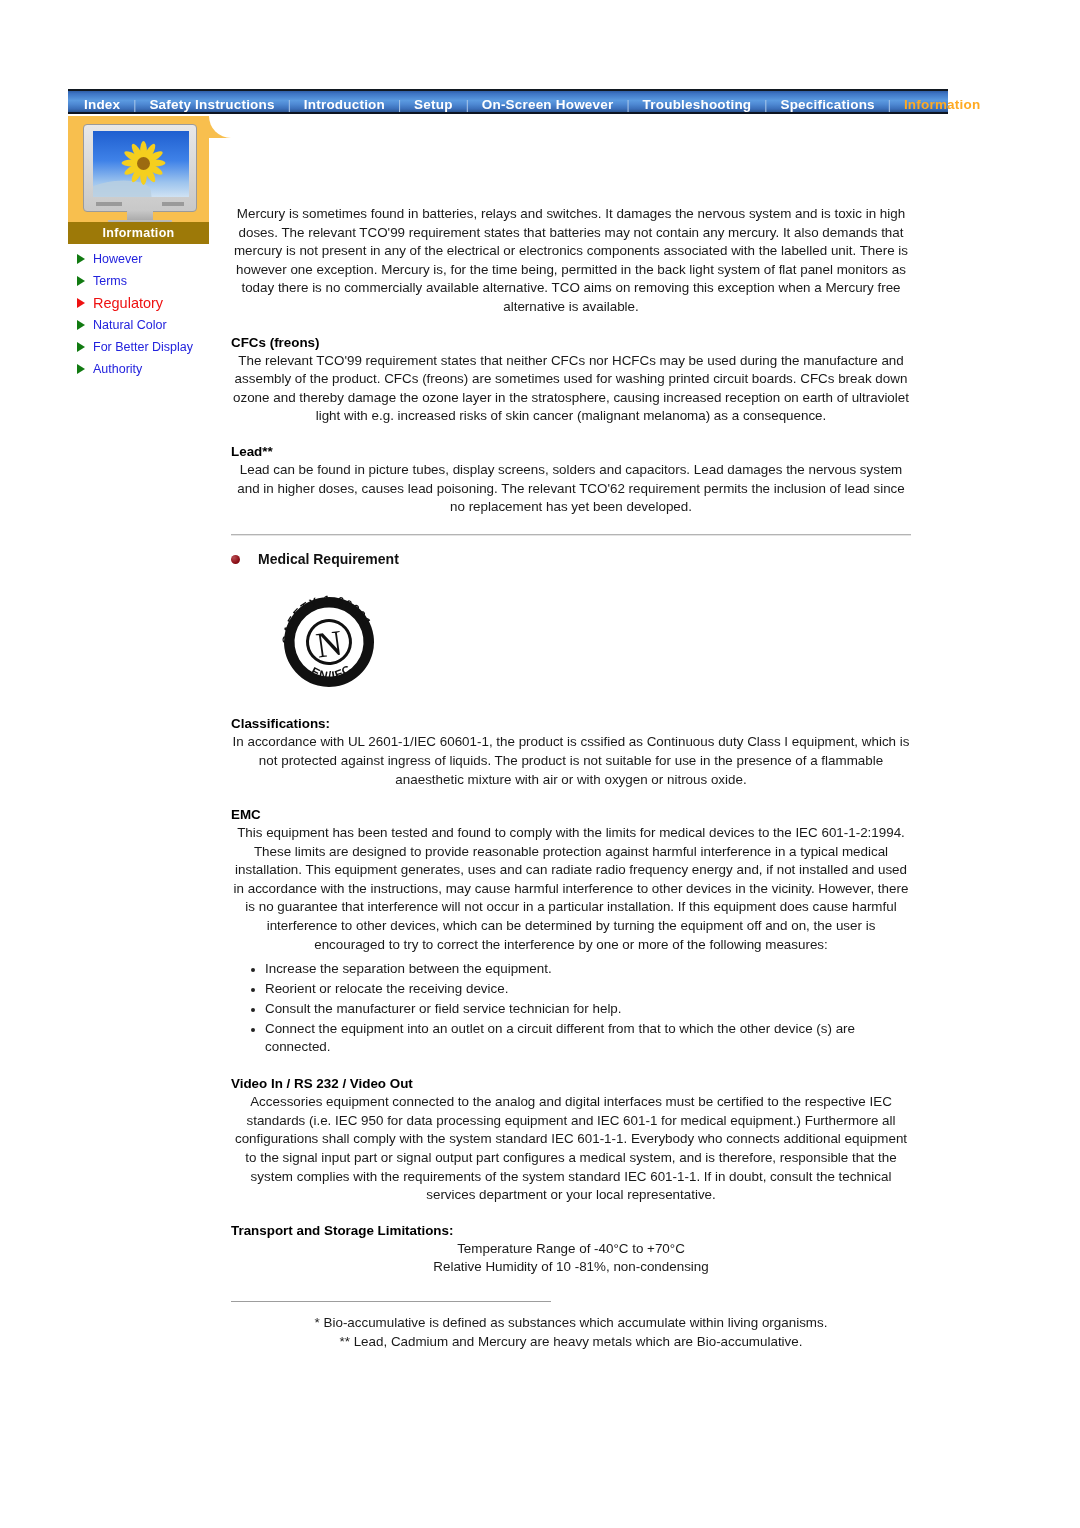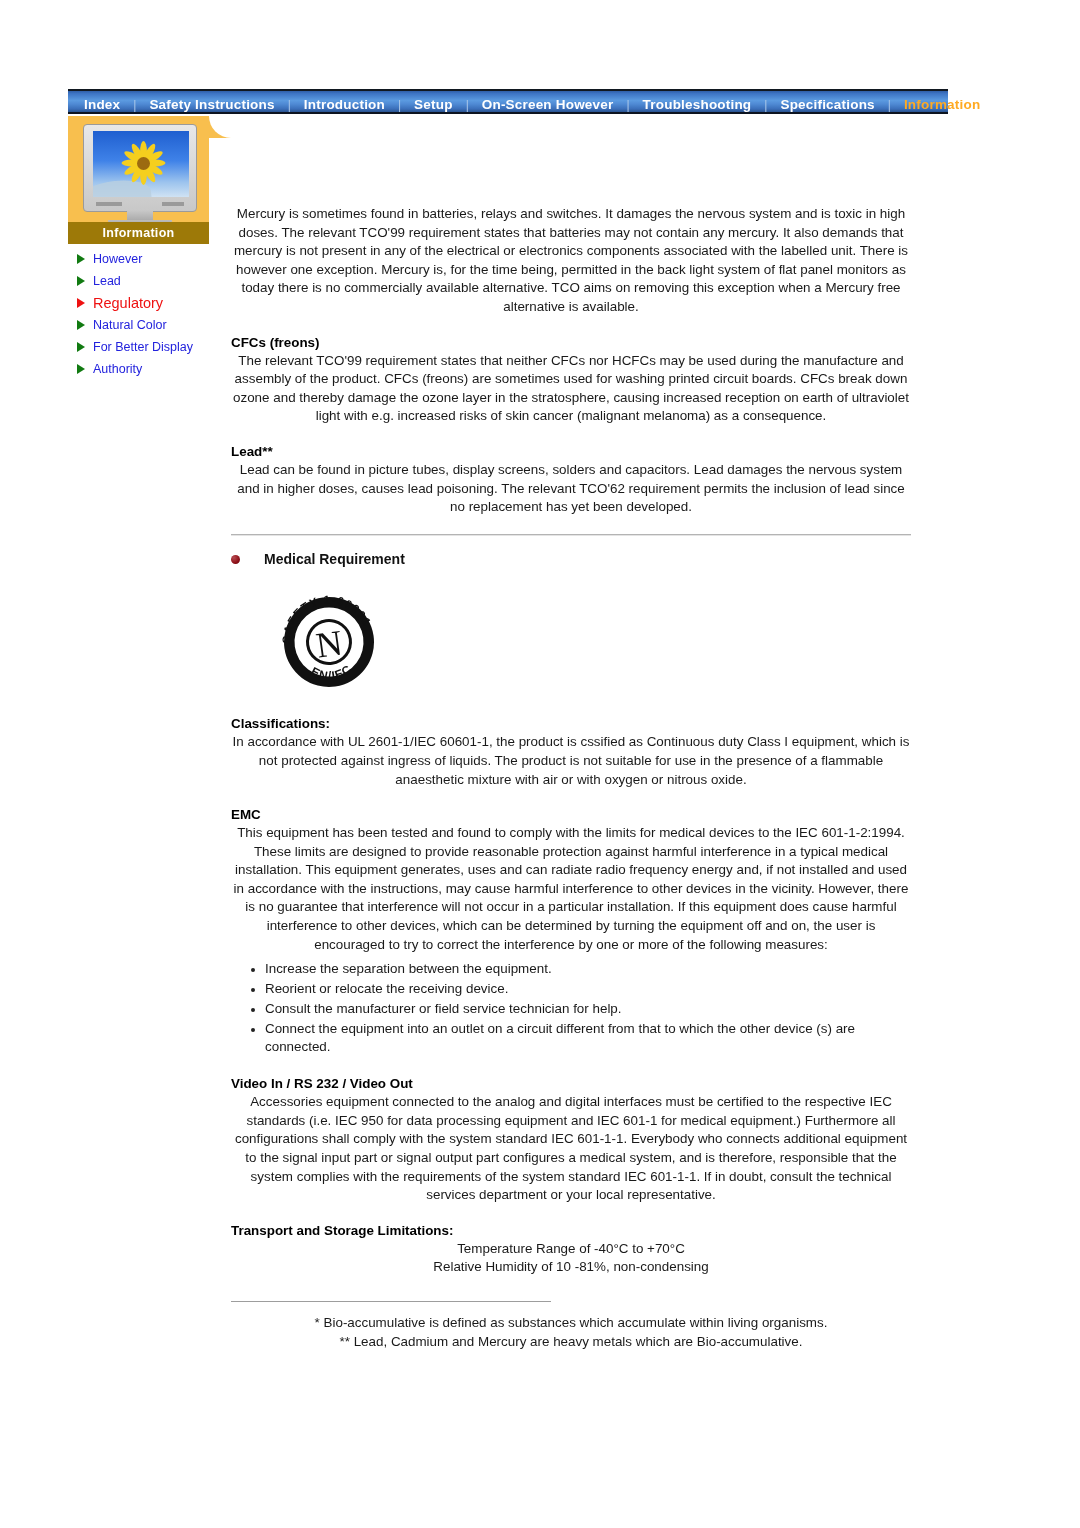--- a/index.html
+++ b/index.html
@@ -237,21 +237,21 @@
   }
   hr.rule {
     border: none;
     border-top: 1px solid #b4b4b4;
     border-bottom: 1px solid #e4e4e4;
     margin: 17px 0 14px 0;
   }
   .section-head {
     display: flex;
     align-items: center;
-    gap: 24px;
+    gap: 18px;
     margin-bottom: 4px;
   }
   .dot-bullet {
     width: 9px; height: 9px;
     border-radius: 50%;
     background: radial-gradient(circle at 32% 30%, #b64a50 0%, #8e1018 60%, #5c0008 100%);
     flex: none;
   }
   .section-title {
     font-size: 14px;
@@ -351,21 +351,21 @@
   <span class="label">Information</span>
 </div>
 
 <div id="side-menu">
     <div class="menu-item">
       <span class="menu-arrow"></span>
       <span class="menu-label">However</span>
     </div>
     <div class="menu-item">
       <span class="menu-arrow"></span>
-      <span class="menu-label">Lead</span>
+      <span class="menu-label">Terms</span>
     </div>
     <div class="menu-item active">
       <span class="menu-arrow"></span>
       <span class="menu-label">Regulatory</span>
     </div>
     <div class="menu-item">
       <span class="menu-arrow"></span>
       <span class="menu-label">Natural Color</span>
     </div>
     <div class="menu-item">

